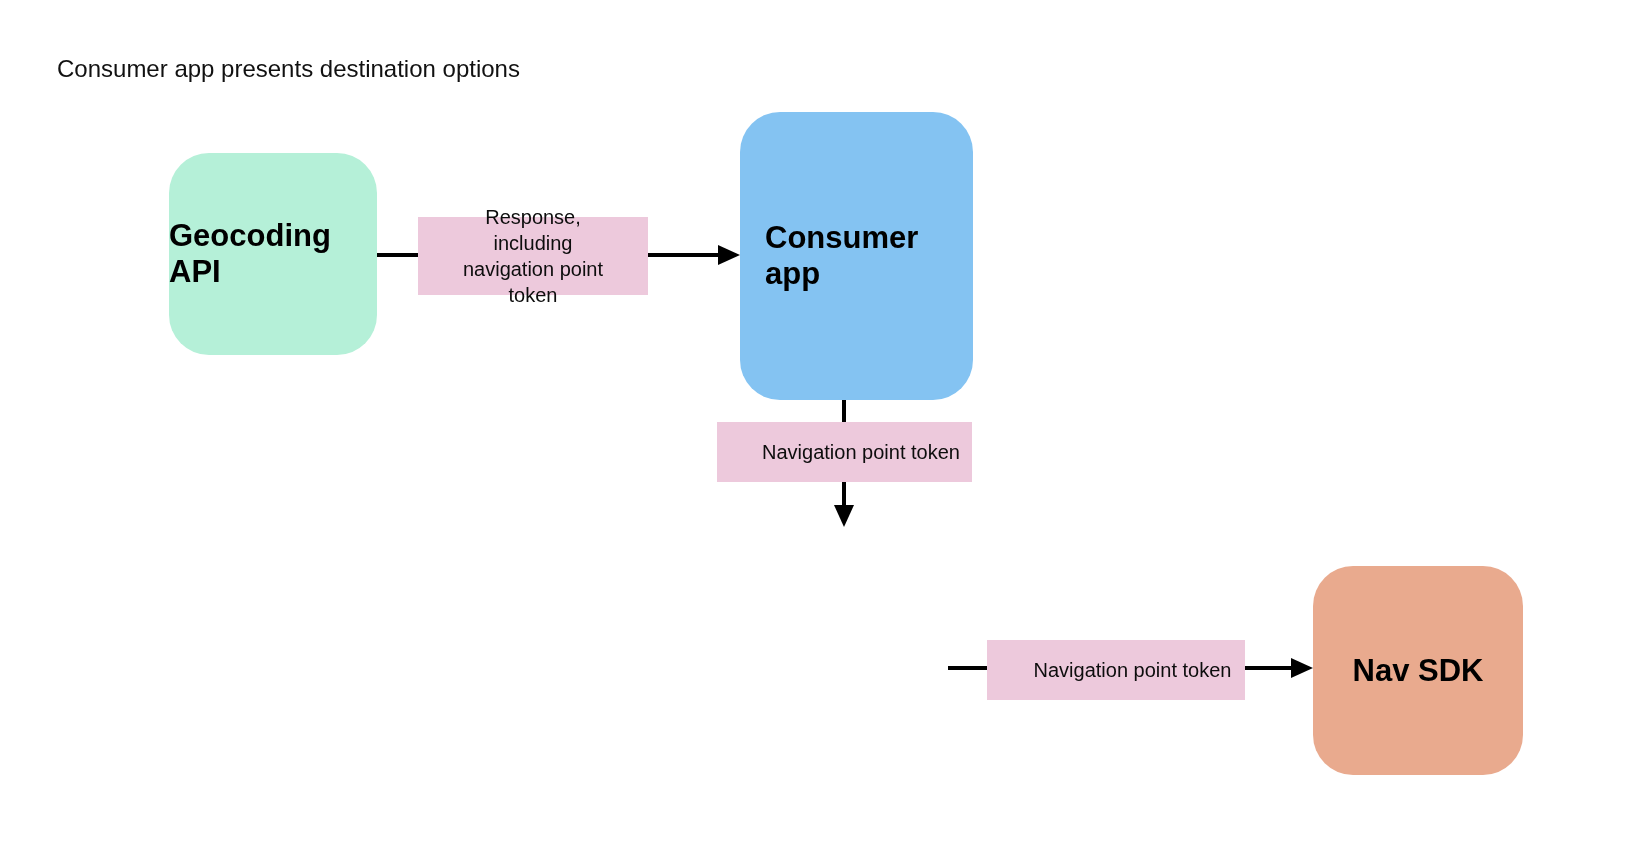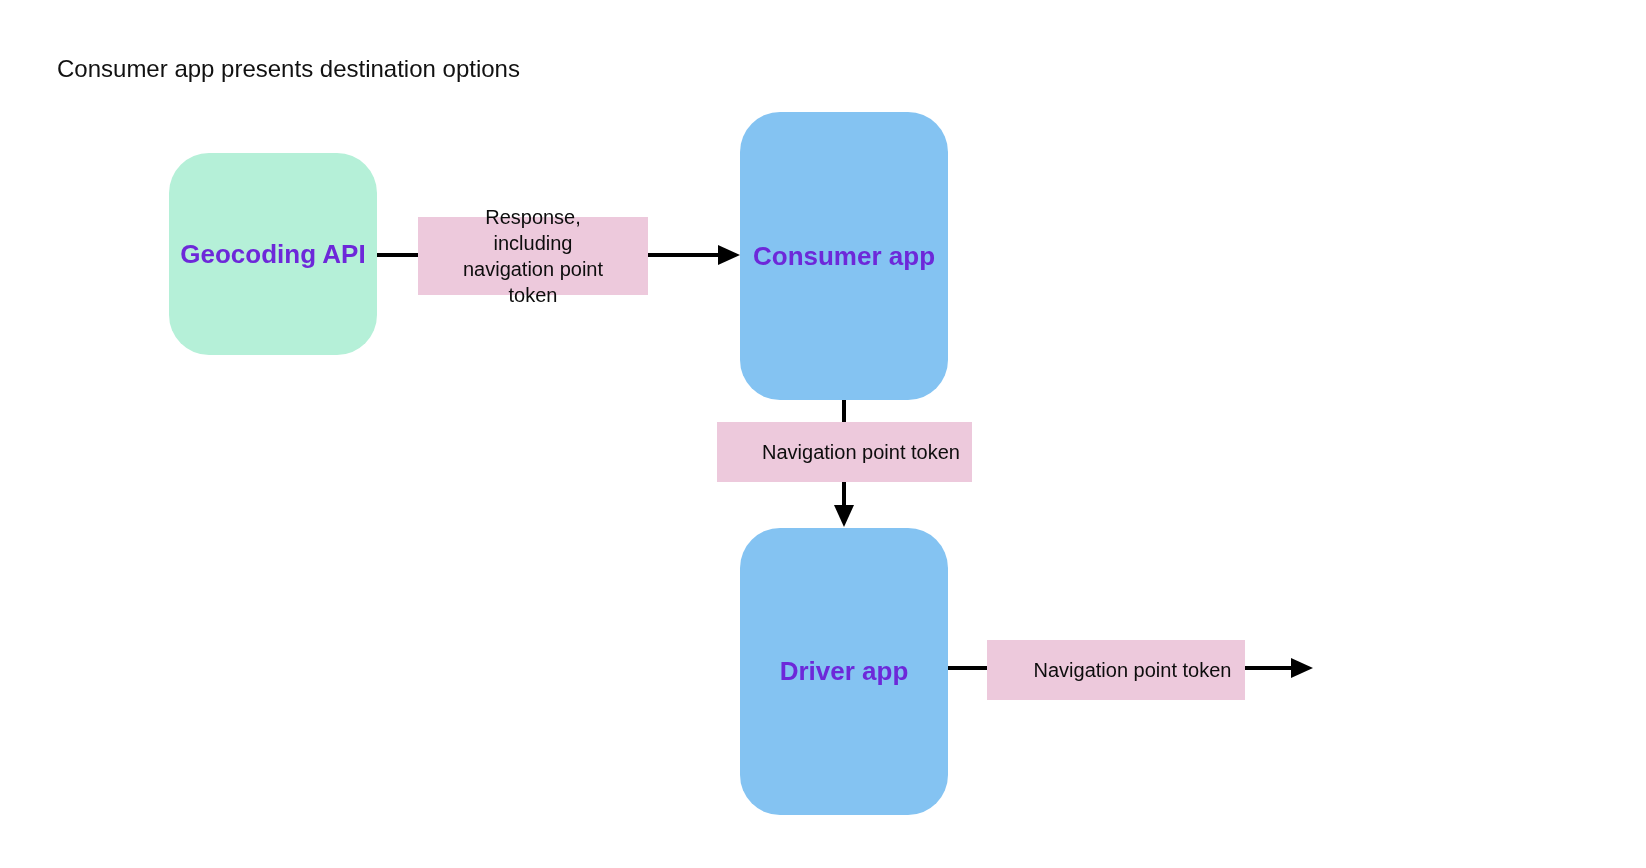--- a/index.html
+++ b/index.html
@@ -25,24 +25,24 @@
     white-space: nowrap;
   }
   .node {
     position: absolute;
     border-radius: 40px;
     display: flex;
     align-items: center;
     justify-content: center;
   }
   .node .node-label {
-    font-size: 26px;
+    font-size: 31px;
     font-weight: 700;
-    color: #6d28d9;
-    text-align: center;
+    color: #000000;
+    text-align: left;
   }
   .node-green  { background: #b5f0d8; }
   .node-blue   { background: #84c3f2; }
   .node-orange { background: #e9aa8e; }
 
   .edge-label {
     position: absolute;
     background: #edc9dc;
     display: flex;
     align-items: center;
@@ -85,21 +85,21 @@
     border-top: 22px solid #000000;
     z-index: 1;
   }
 
   
   #header-1 { left: 57px; }
   #header-2 { left: 700px; }
   #header-3 { left: 1215px; }
 
   #node-geocoding-api { left: 169px; top: 153px; width: 208px; height: 202px; }
-  #node-consumer-app  { left: 740px; top: 112px; width: 208px; height: 288px; }
+  #node-consumer-app  { left: 740px; top: 112px; width: 208px; height: 288px; padding-left: 25px; }
   #node-driver-app    { left: 740px; top: 528px; width: 208px; height: 287px; }
   #node-nav-sdk       { left: 1313px; top: 566px; width: 210px; height: 209px; }
 
   #edge1-line { left: 377px; top: 253px; width: 343px; }
   #edge1-head { left: 718px; top: 245px; }
   #edge1-label { left: 418px; top: 217px; width: 230px; height: 78px; padding: 0 32px; }
 
   #edge2-line { left: 842px; top: 400px; height: 106px; }
   #edge2-head { left: 834px; top: 505px; }
   #edge2-label { left: 717px; top: 422px; width: 255px; height: 60px; white-space: nowrap; }
@@ -116,24 +116,24 @@
   <div id="header-1" class="col-header">Consumer app presents destination options</div>
 
   <div id="node-geocoding-api" class="node node-green">
     <span class="node-label">Geocoding API</span>
   </div>
 
   <div id="node-consumer-app" class="node node-blue">
     <span class="node-label">Consumer app</span>
   </div>
 
-  <div id="node-driver-app" class="node node-blue">
-    <span class="node-label">Driver app</span>
+
+  <div id="node-nav-sdk" class="node node-orange">
+    <span class="node-label">Nav SDK</span>
   </div>
-
 
   <div id="edge1-line" class="line-h"></div>
   <div id="edge1-head" class="head-right"></div>
   <div id="edge1-label" class="edge-label">Response, including navigation point token</div>
 
   <div id="edge2-line" class="line-v"></div>
   <div id="edge2-head" class="head-down"></div>
   <div id="edge2-label" class="edge-label">Navigation point token</div>
 
   <div id="edge3-line" class="line-h"></div>

